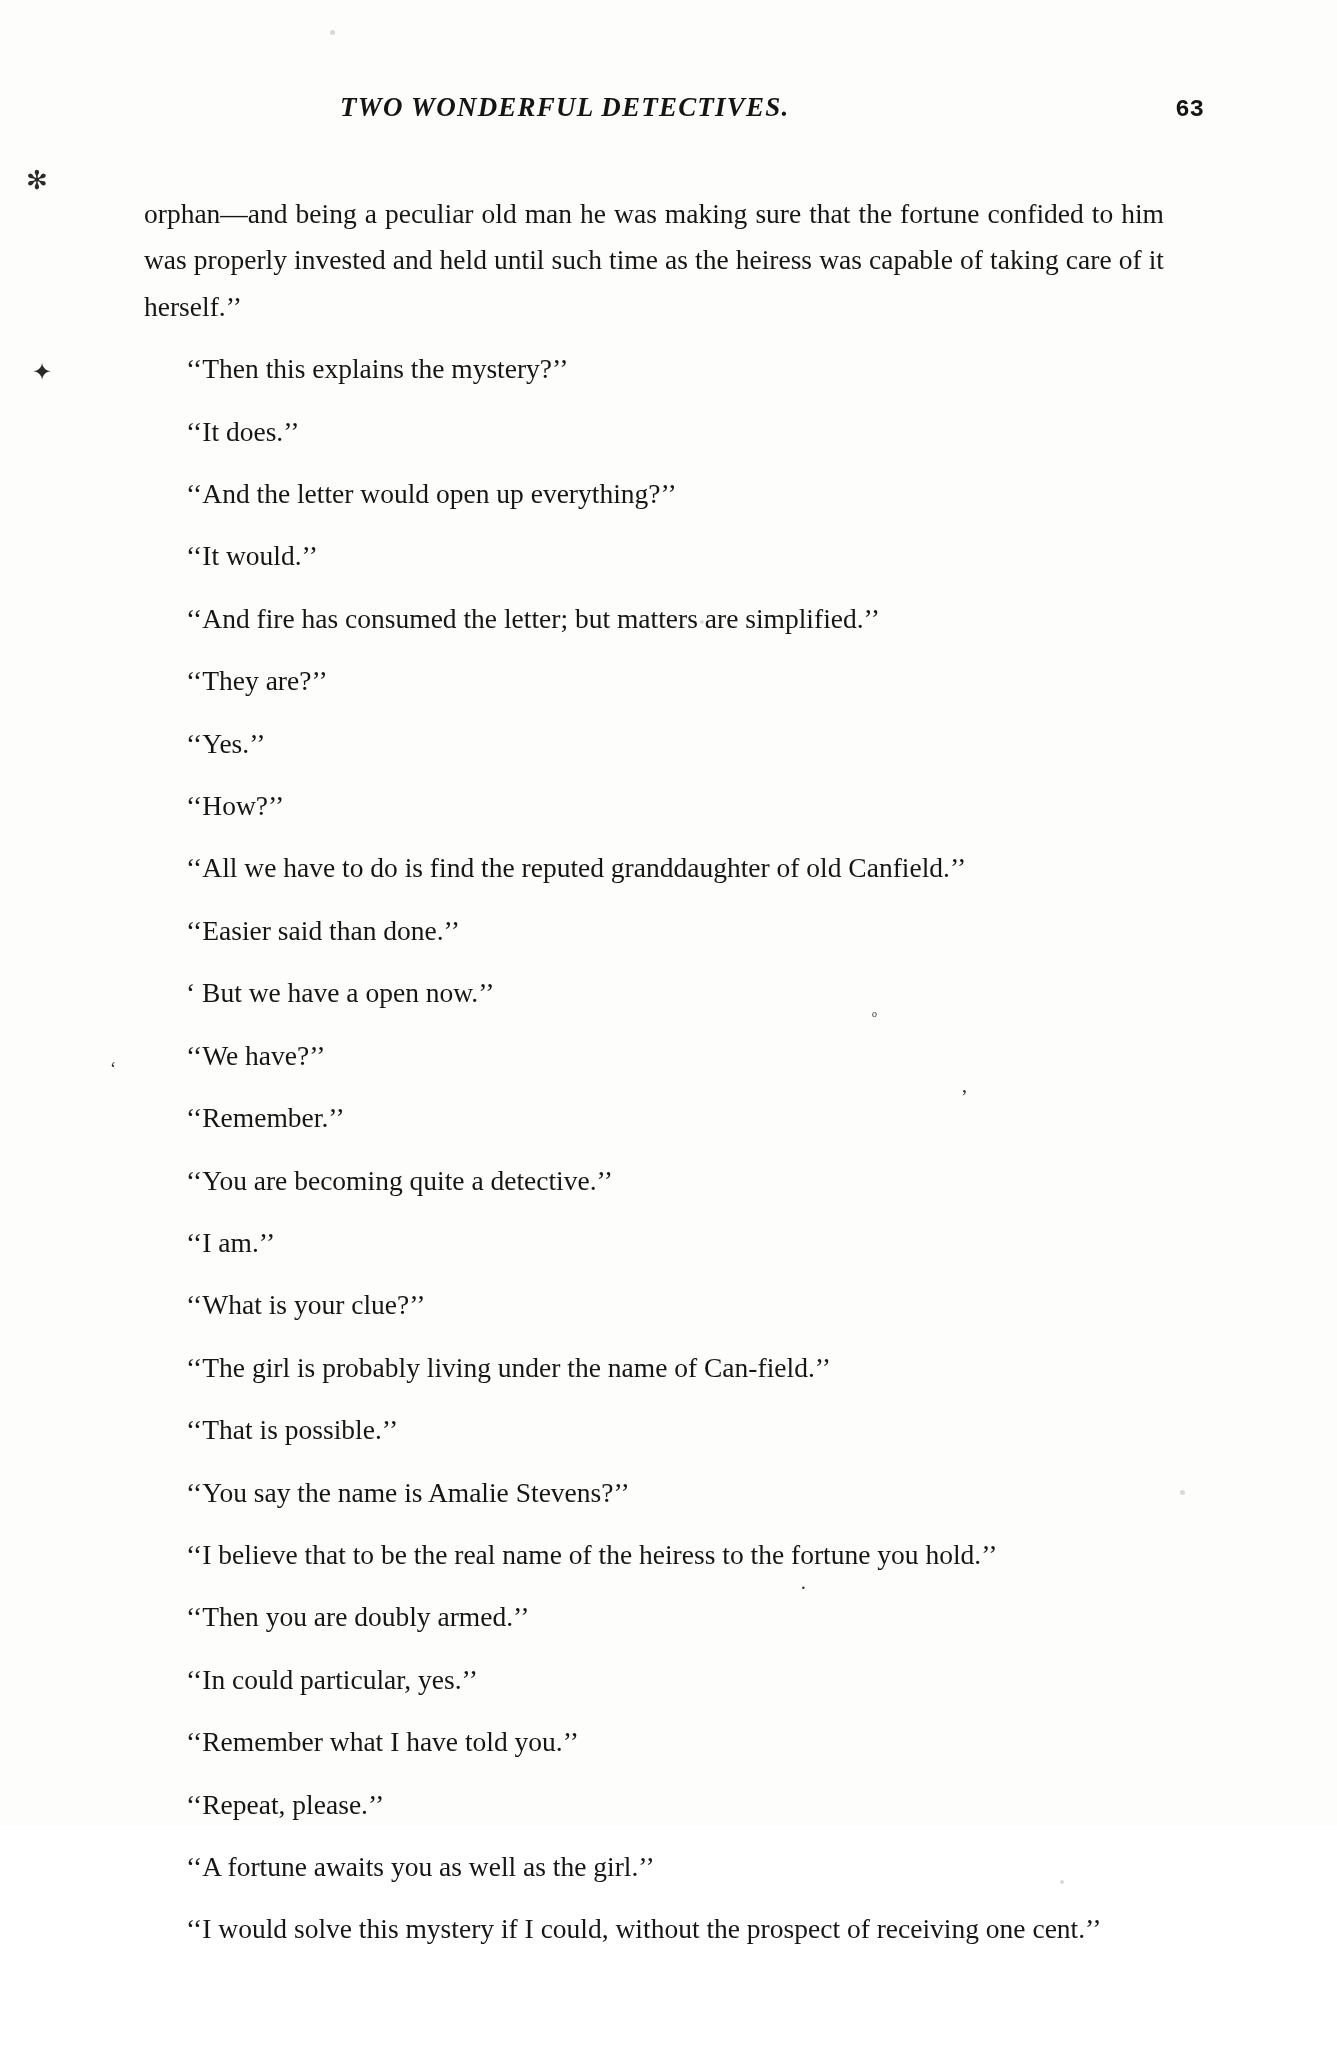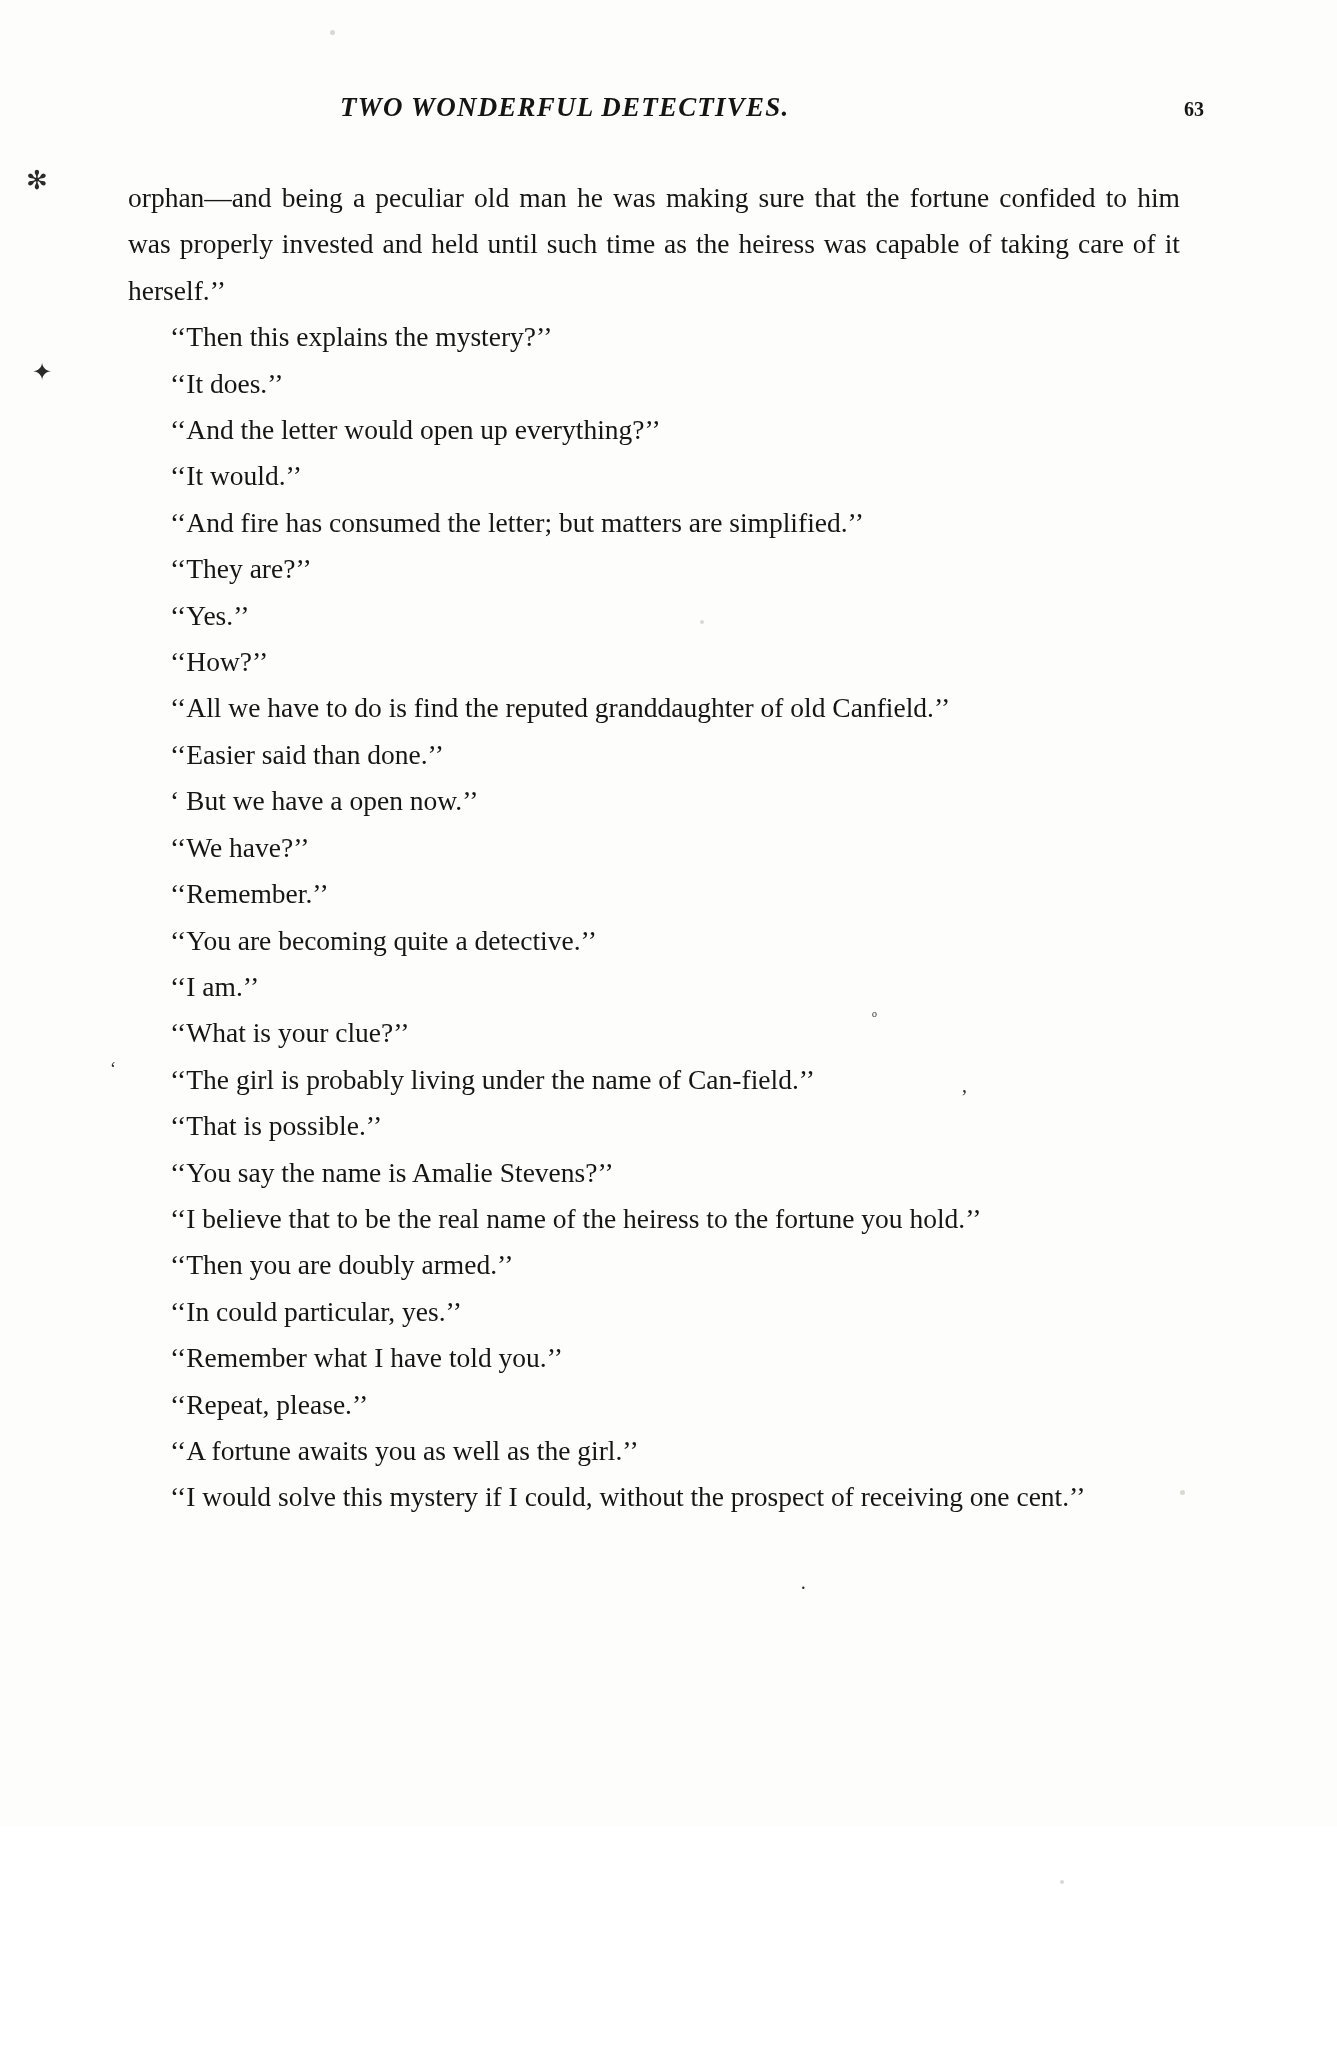--- a/index.html
+++ b/index.html
@@ -34,37 +34,37 @@
   .running-title {
     font-family: "Liberation Serif", serif;
     font-style: italic;
     font-weight: bold;
     font-size: 27px;
     letter-spacing: 1.2px;
     color: #151515;
     margin-left: 210px;
   }
   .folio {
-    font-family: Liberation Serif, serif;
-    font-size: 20px;
+    font-family: Liberation Mono, monospace;
+    font-size: 24px;
     font-weight: bold;
     color: #151515;
     margin-right: 16px;
   }
   .text-block {
     position: absolute;
     top: 175px;
     left: 128px;
     width: 1052px;
     font-size: 27.5px;
     line-height: 46.4px;
     color: #161616;
   }
   .para {
-    margin: 0;
+    margin: 16px;
     text-align: justify;
     text-justify: inter-word;
   }
   .para.indent {
     text-indent: 42px;
   }
   .para.hang {
     text-indent: 0;
   }
   

